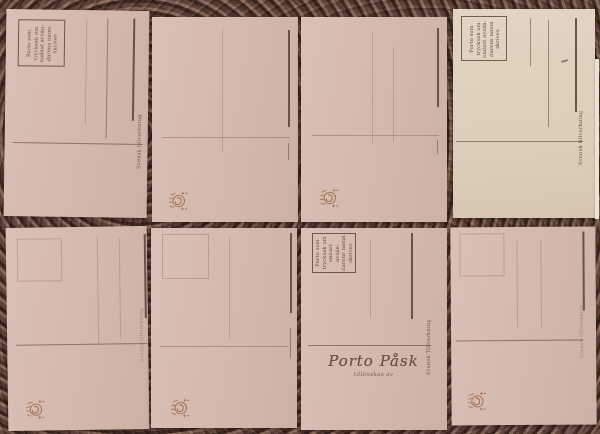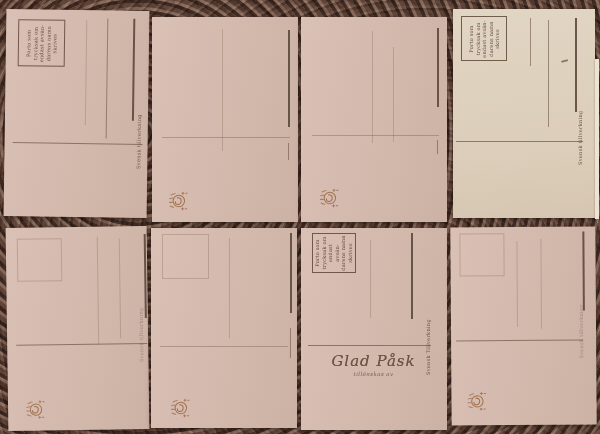--- a/index.html
+++ b/index.html
@@ -170,21 +170,21 @@
       <div class="stamp-text" style="width:36px;">Porto som
 trycksak om
 endast avsän-
 darens namn
 skrives</div>
     </div>
     <div class="vline vl-faint" style="left:69px;top:12px;height:78px;"></div>
     <div class="vline vl-strong" style="left:110px;top:5px;height:86px;"></div>
     <div class="divider" style="left:7px;right:16px;top:117px;"></div>
     <div class="greeting" style="left:25px;top:124px;width:95px;">
-      <div class="main">Glad Påsk</div>
+      <div class="main">Porto Påsk</div>
       <div class="sub">tillönskas av</div>
     </div>
     <div class="maker" style="left:130px;top:141px;">Svensk Tillverkning</div>
   </div>
 
   <div class="card" style="left:451px;top:227px;width:145px;height:198px;transform:rotate(-.4deg);">
     <div class="stampbox faint" style="left:9px;top:6px;width:43px;height:41px;"></div>
     <div class="vline vl-faint" style="left:66px;top:14px;height:86px;"></div>
     <div class="vline vl-faint" style="left:90px;top:12px;height:90px;"></div>
     <div class="vline vl-strong" style="left:132px;top:5px;height:79px;"></div>

